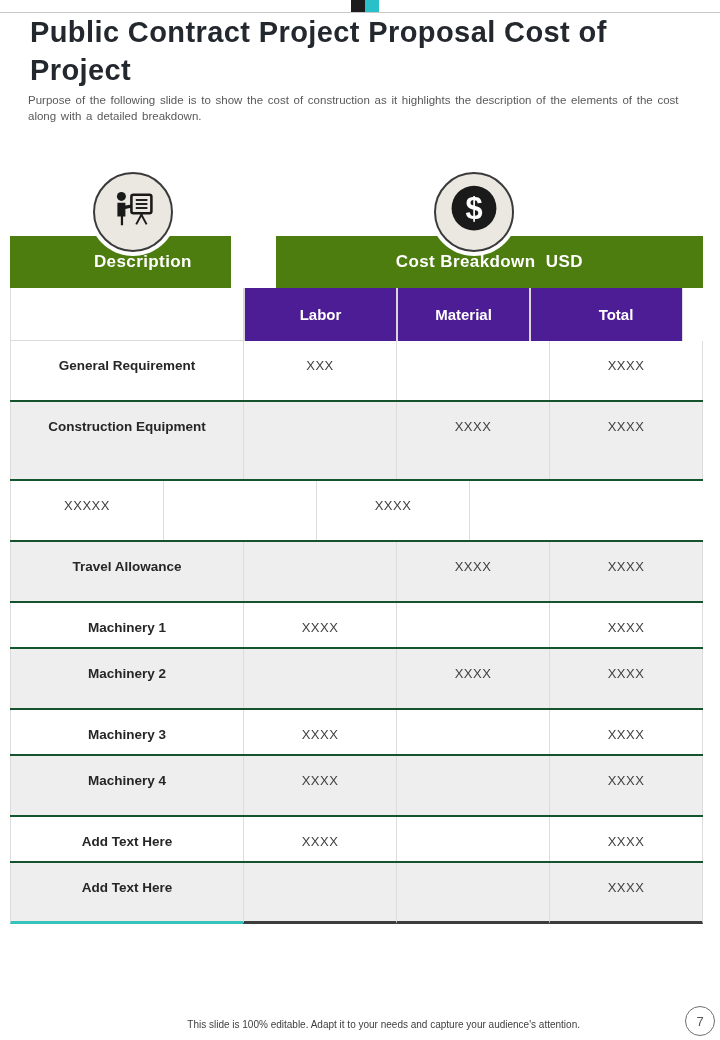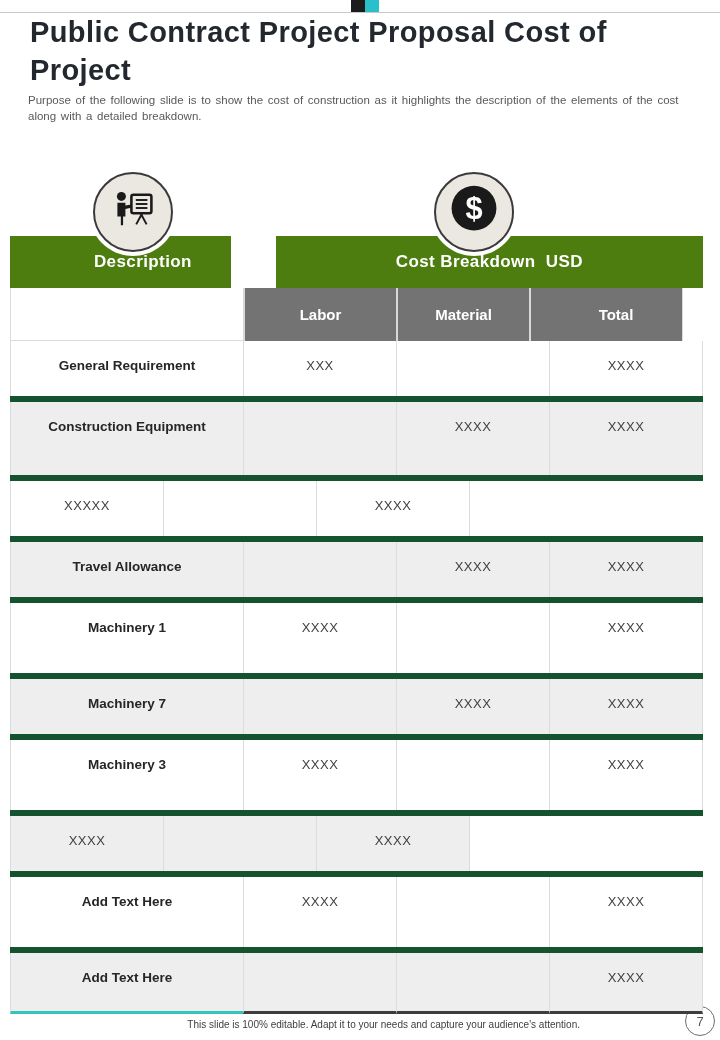--- a/index.html
+++ b/index.html
@@ -52,39 +52,39 @@
   .head-desc { width: 233px; padding-left: 45px; }
   .head-gap  { width: 3px; background: #ffffff; }
   .head-breakdown { width: 457px; margin-left: 42px; }
 
   .sub-row { height: 53px; }
   .sub-desc {
     width: 233px; background: #ffffff;
     border-left: 1px solid #dcdcdc; border-bottom: 1px solid #dcdcdc;
   }
   .sub-cell {
-    background: #737373; color: #ffffff; font-weight: bold; font-size: 15px;
+    background: #4c1d95; color: #ffffff; font-weight: bold; font-size: 15px;
     display: flex; align-items: center; justify-content: center;
     border-left: 2px solid #d8d8d8;
   }
   .sub-labor { width: 153px; }
   .sub-material { width: 133px; }
   .sub-total { width: 154px; border-right: 1px solid #dcdcdc; padding-left: 19px; }
 
-  .body-row { border-bottom: 6px solid #14532d; }
+  .body-row { border-bottom: 2px solid #14532d; }
   .body-row.odd  .cell { background: #ffffff; }
   .body-row.even .cell { background: #efeeee; }
   .cell {
     display: flex; justify-content: center; align-items: flex-start;
     padding-top: 17px; border-left: 1px solid #dcdcdc;
   }
   .cell-desc { width: 233px; font-weight: bold; font-size: 13.5px; color: #262626; }
   .cell-labor, .cell-material { width: 153px; font-size: 13px; color: #3f3f3f; letter-spacing: 0.5px; }
   .cell-total { width: 154px; font-size: 13px; color: #3f3f3f; letter-spacing: 0.5px; border-right: 1px solid #dcdcdc; }
-  .h61 { height: 61px; } .h62 { height: 76px; text-align: center; } .h79 { height: 79px; }
+  .h61 { height: 61px; } .h62 { height: 46px; text-align: center; } .h79 { height: 79px; }
   .last-row .cell-desc { border-bottom: 3px solid #35c3ba; }
   .last-row .cell-labor, .last-row .cell-material, .last-row .cell-total { border-bottom: 3px solid #3d3d3d; }
   .last-row { border-bottom: none; }
 
   
   .footer-note {
     position: absolute; left: 0; top: 1019px; width: 580px;
     text-align: right; font-size: 10px; color: #404040;
   }
   .page-badge {
@@ -175,34 +175,35 @@
   </div>
 
   <div class="t-row body-row odd h62">
     <div class="cell cell-desc">Machinery 1</div>
     <div class="cell cell-labor">XXXX</div>
     <div class="cell cell-material"></div>
     <div class="cell cell-total">XXXX</div>
   </div>
 
   <div class="t-row body-row even h61">
-    <div class="cell cell-desc">Machinery 7</div>
+    <div class="cell cell-desc">Machinery 2</div>
     <div class="cell cell-labor"></div>
     <div class="cell cell-material">XXXX</div>
     <div class="cell cell-total">XXXX</div>
   </div>
 
   <div class="t-row body-row odd h62">
     <div class="cell cell-desc">Machinery 3</div>
     <div class="cell cell-labor">XXXX</div>
     <div class="cell cell-material"></div>
     <div class="cell cell-total">XXXX</div>
   </div>
 
   <div class="t-row body-row even h61">
+    <div class="cell cell-desc">Machinery 4</div>
     <div class="cell cell-labor">XXXX</div>
     <div class="cell cell-material"></div>
     <div class="cell cell-total">XXXX</div>
   </div>
 
   <div class="t-row body-row odd h62">
     <div class="cell cell-desc">Add Text Here</div>
     <div class="cell cell-labor">XXXX</div>
     <div class="cell cell-material"></div>
     <div class="cell cell-total">XXXX</div>

